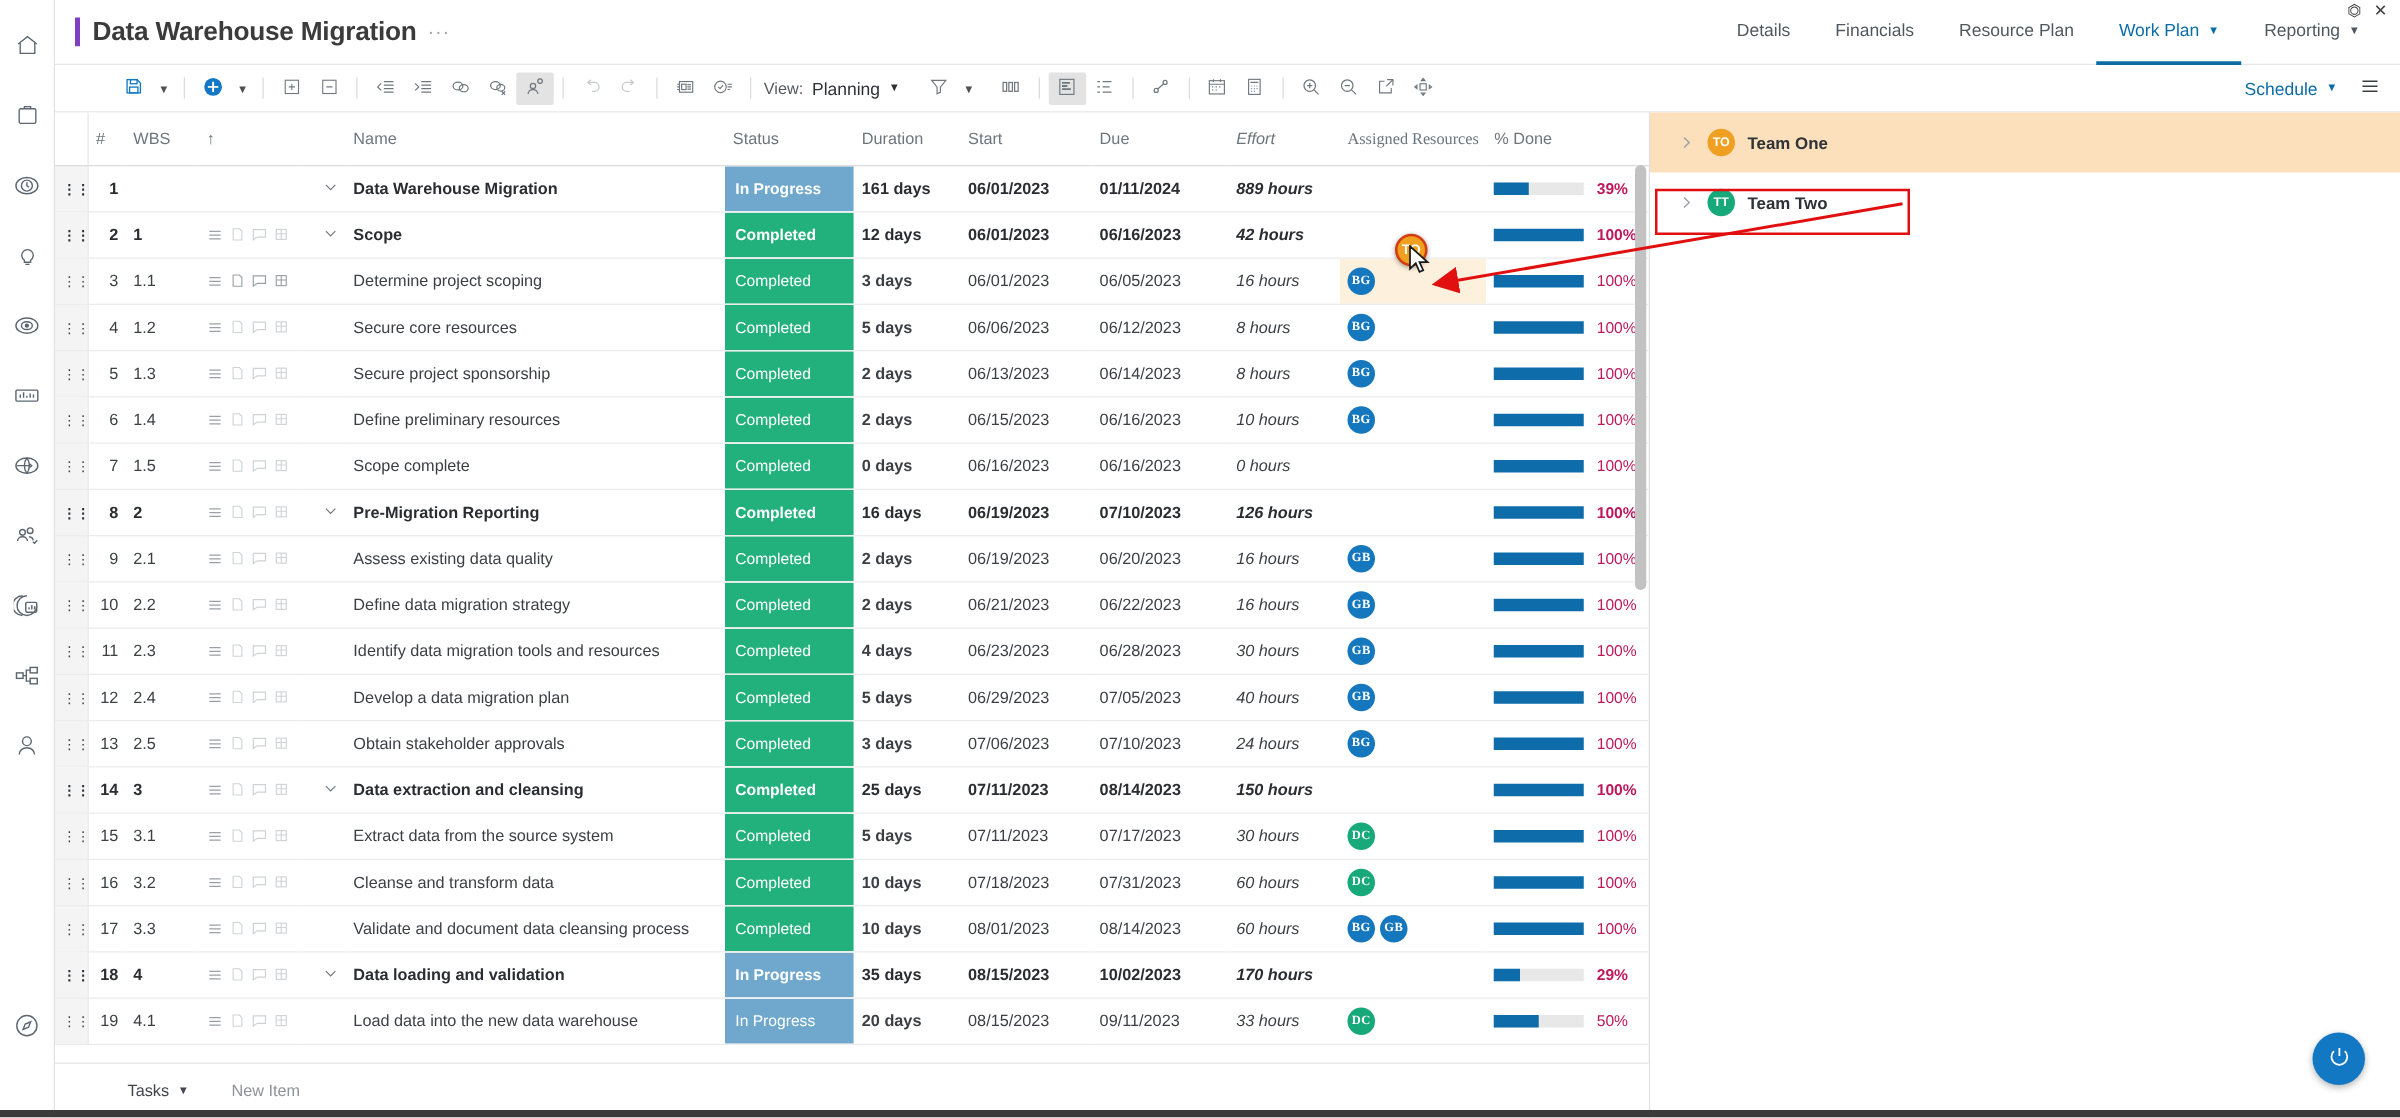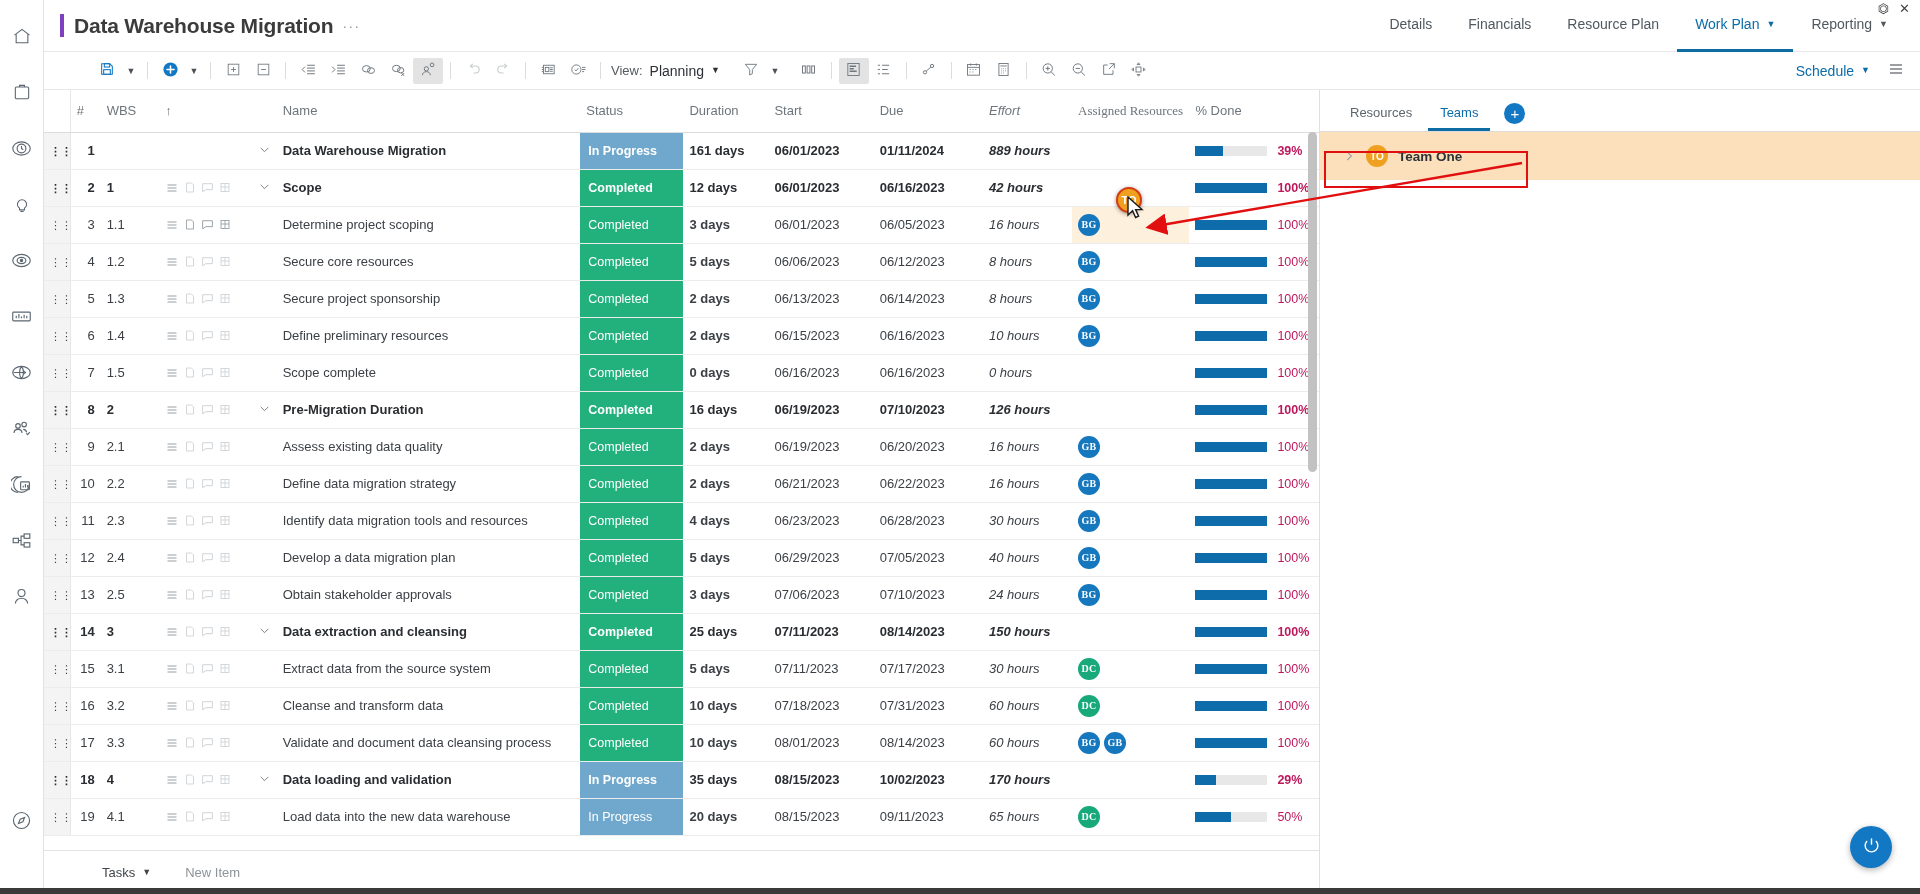--- a/index.html
+++ b/index.html
@@ -1018,21 +1018,21 @@
                           <path d="M12 4v16M4 11h16"></path>
                         </svg>
                       </span>
                     </div>
                   </td>
                   <td class="c-toggle" style="text-align:right"><span class="toggle">
                       <svg width="13" height="13" viewBox="0 0 24 24" fill="none" stroke="currentColor" stroke-width="1.7">
                         <path d="M5 9l7 7 7-7"></path>
                       </svg>
                     </span></td>
-                  <td class="c-name name-l1">Pre-Migration Duration</td>
+                  <td class="c-name name-l1">Pre-Migration Reporting</td>
                   <td class="c-status" style="padding:0">
                     <span class="status-chip st-done bold" style="margin:0;width:100%;padding-left:8px">Completed</span>
                   </td>
                   <td class="c-dur">16 days</td>
                   <td class="c-start">06/19/2023</td>
                   <td class="c-due">07/10/2023</td>
                   <td class="c-effort">126 hours</td>
                   <td class="c-res">
                     <div class="avatars"></div>
                   </td>
@@ -1611,21 +1611,21 @@
                     </div>
                   </td>
                   <td class="c-toggle" style="text-align:right"></td>
                   <td class="c-name name-l2">Load data into the new data warehouse</td>
                   <td class="c-status" style="padding:0">
                     <span class="status-chip st-prog" style="margin:0;width:100%;padding-left:8px">In Progress</span>
                   </td>
                   <td class="c-dur">20 days</td>
                   <td class="c-start">08/15/2023</td>
                   <td class="c-due overdue">09/11/2023</td>
-                  <td class="c-effort">65 hours</td>
+                  <td class="c-effort">33 hours</td>
                   <td class="c-res">
                     <div class="avatars">
                       <span class="avatar av-green">DC</span>
                     </div>
                   </td>
                   <td class="c-done">
                     <div class="doneCell">
                       <span class="bar">
                         <i style="width:50%"></i>
                       </span>
@@ -1642,35 +1642,39 @@
         <div class="gridfooter">
           <div class="foot-dd">
             <span>Tasks</span>
             <span class="caret">▼</span>
           </div>
           <div class="foot-new">New Item</div>
         </div>
       </div>
 
       <div class="rightpane">
-        <div class="rp-tabs">
-          <div class="rp-tab">Resources</div>
-          <div class="rp-tab active">Teams</div>
-          <div class="rp-add">+</div>
-        </div>
         <div id="teams-list">
             <div class="team-row selected">
               <span class="team-chev">
                 <svg width="14" height="14" viewBox="0 0 24 24" fill="none" stroke="currentColor" stroke-width="2">
                   <path d="M9 5l7 7-7 7"></path>
                 </svg>
               </span>
               <span class="team-av av-orange">TO</span>
               <span class="team-name">Team One</span>
             </div>
+            <div class="team-row">
+              <span class="team-chev">
+                <svg width="14" height="14" viewBox="0 0 24 24" fill="none" stroke="currentColor" stroke-width="2">
+                  <path d="M9 5l7 7-7 7"></path>
+                </svg>
+              </span>
+              <span class="team-av av-green">TT</span>
+              <span class="team-name">Team Two</span>
+            </div>
           </div>
       </div>
 
     </div>
   </div>
 
   <div class="redbox"></div>
 
   <svg class="arrowlayer">
     <defs>

